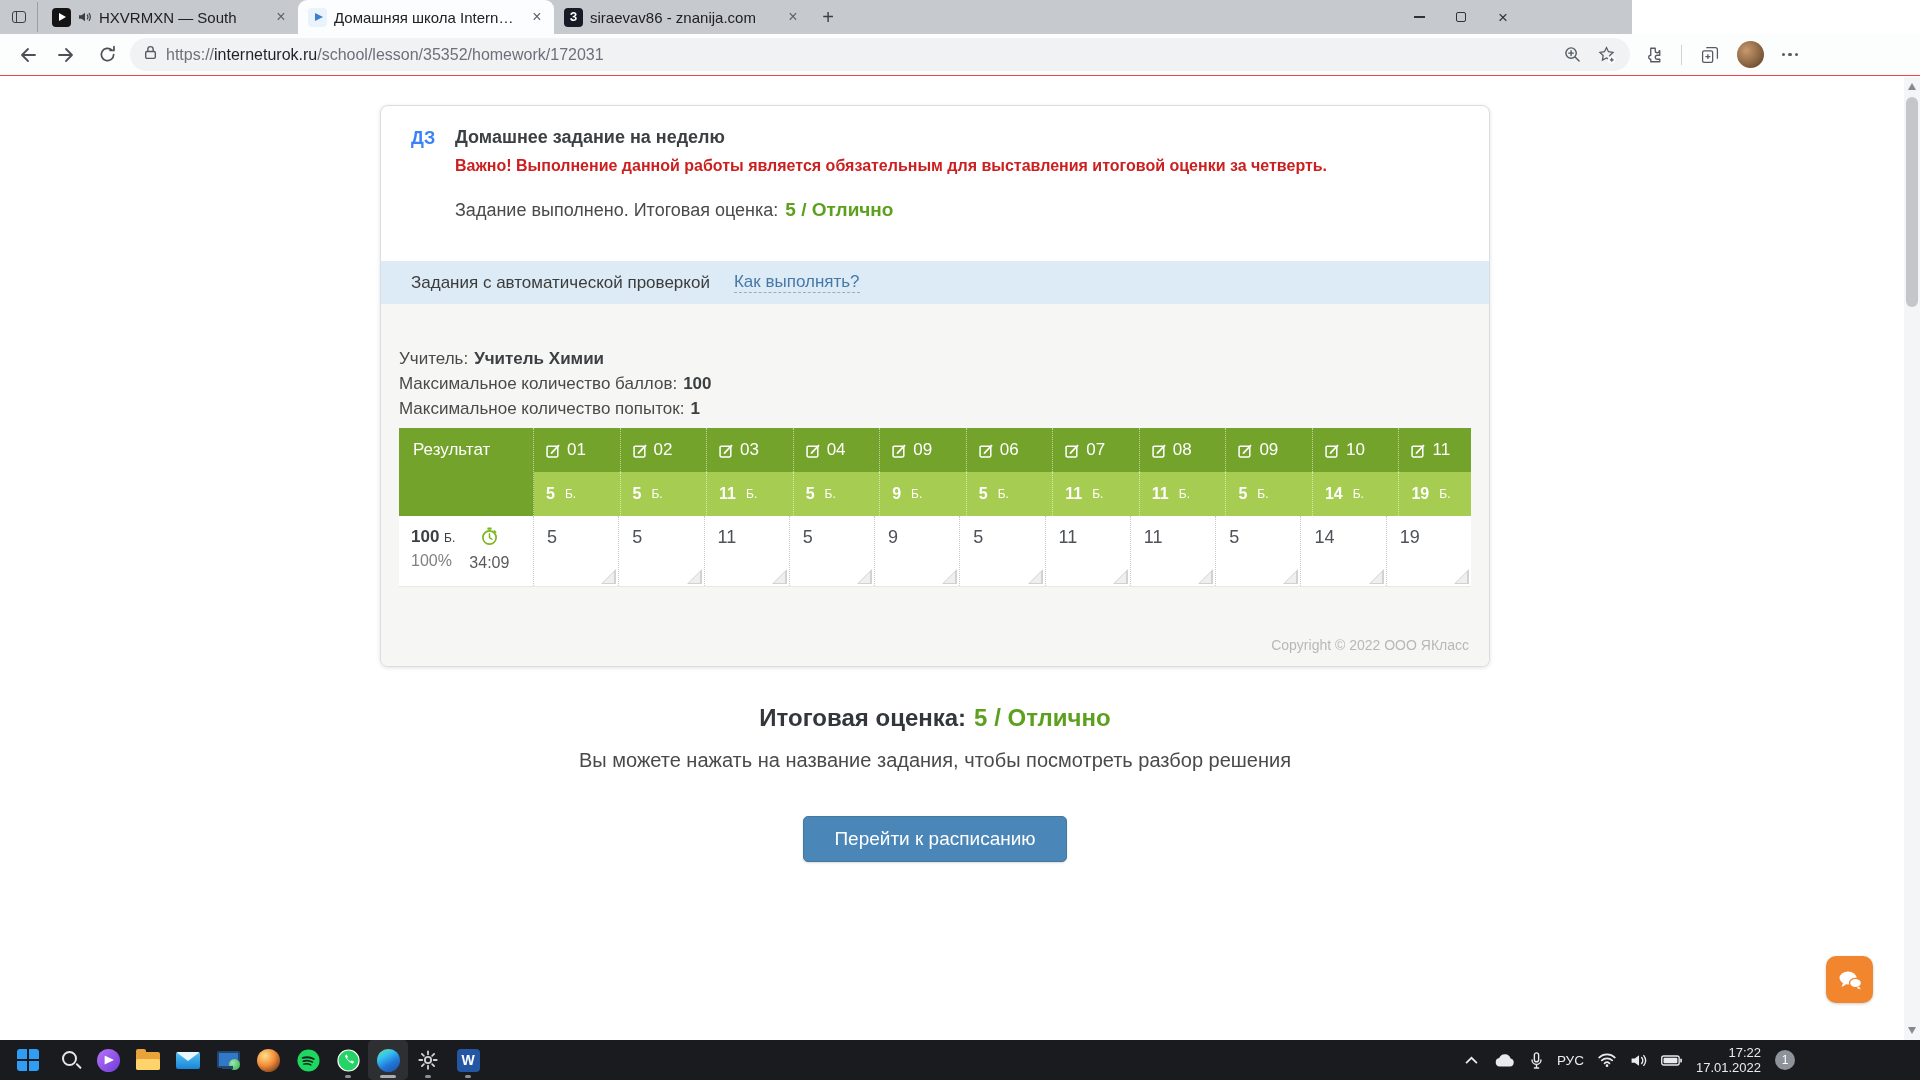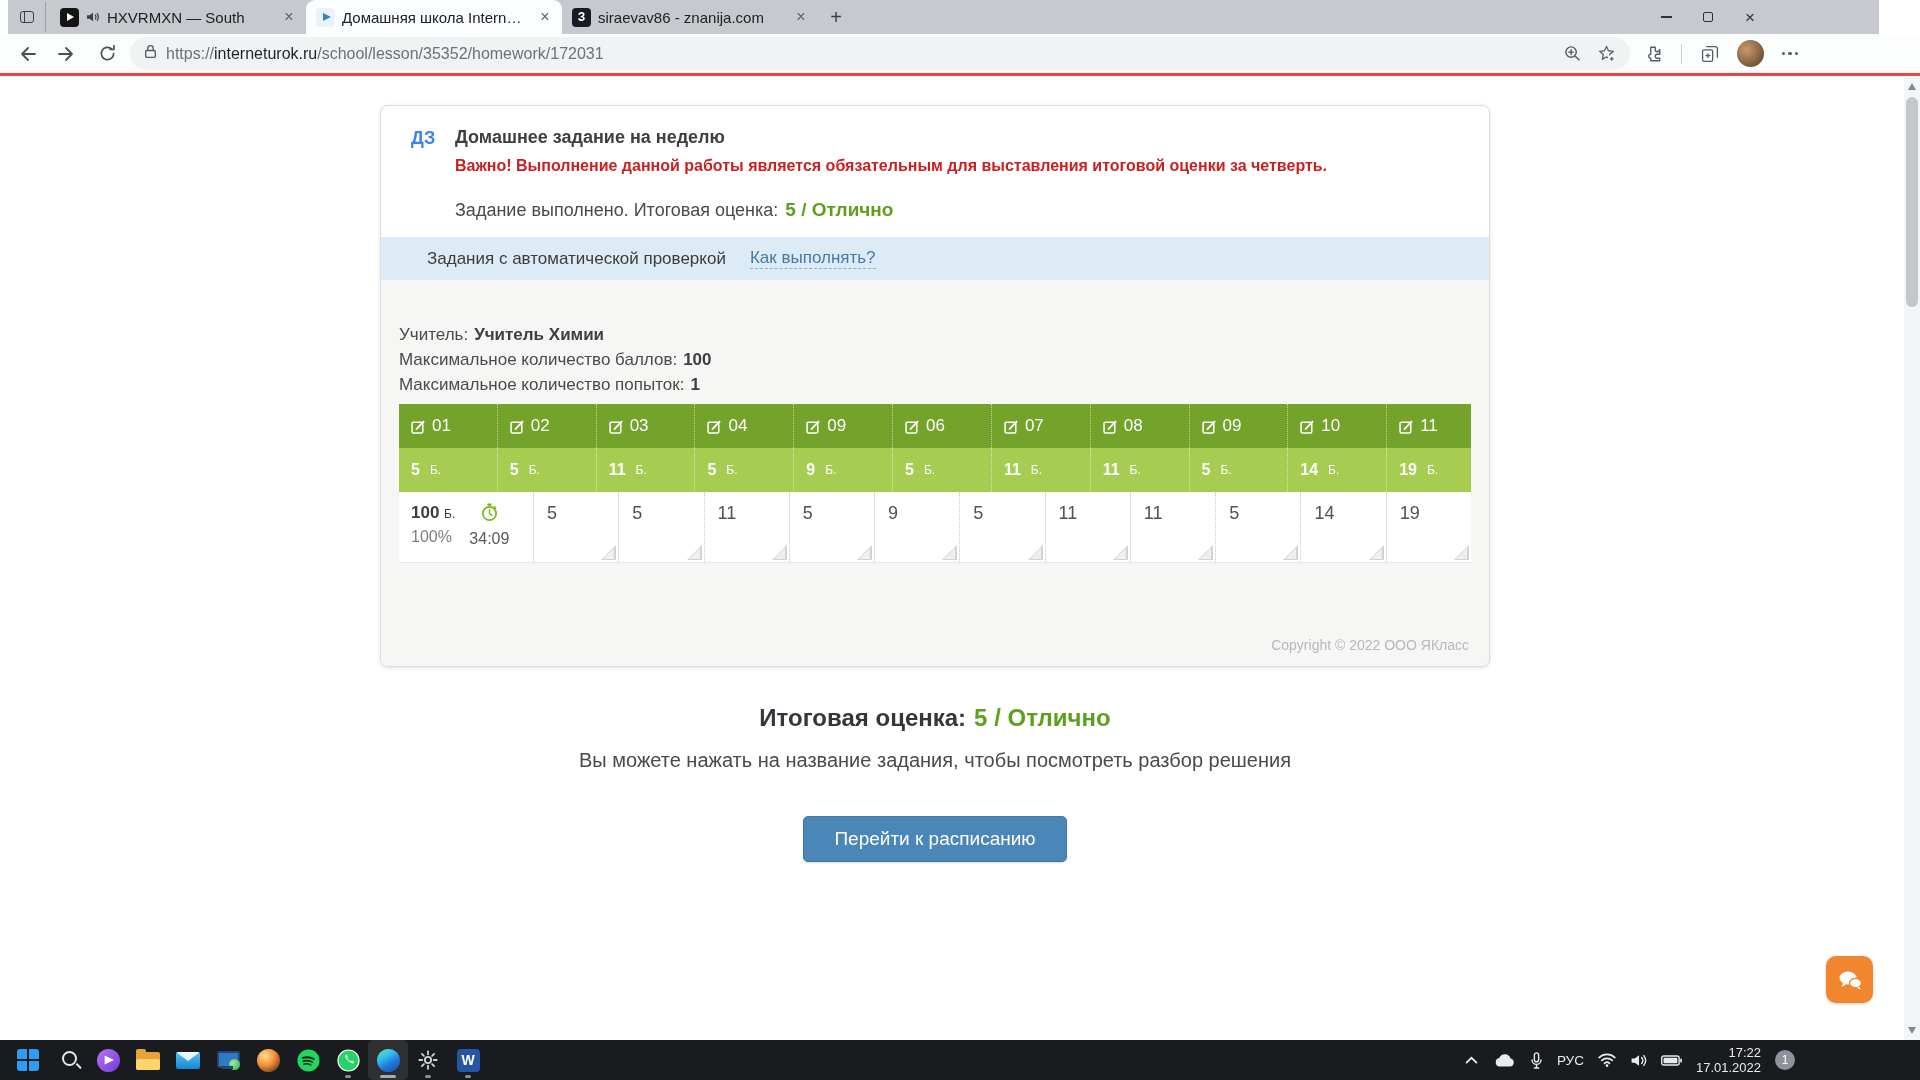--- a/index.html
+++ b/index.html
@@ -1,19 +1,19 @@
 <!DOCTYPE html>
 <html><head>
 <meta charset="utf-8">
 <style>
   * { margin:0; padding:0; box-sizing:border-box; }
   html,body { width:1920px; height:1080px; overflow:hidden; font-family:"Liberation Sans", sans-serif; background:#fff; }
 
   
-  .tabstrip { position:absolute; left:8px; top:0; width:1871px; height:34px; background:#c6c9cd; display:flex; align-items:flex-end; }
+  .tabstrip { position:absolute; left:0; top:0; width:1632px; height:34px; background:#c6c9cd; display:flex; align-items:flex-end; }
   .tab-actions { width:30px; height:30px; margin:0 4px 2px 8px; display:flex; align-items:center; justify-content:center; border-right:1px solid #9ba0a6; padding-right:8px; }
   .tab-actions .sq { width:14px; height:12px; border:1.6px solid #3c4043; border-radius:3px; position:relative; }
   .tab-actions .sq::before { content:""; position:absolute; left:3px; top:0; bottom:0; width:1.6px; background:#3c4043; }
   .tab { width:256px; height:34px; display:flex; align-items:center; gap:7px; padding:0 8px 0 10px; color:#202124; font-size:15px; position:relative; }
   .tab.active { background:#fcfdfe; border-radius:9px 9px 0 0; }
   .tab-title { flex:1; white-space:nowrap; overflow:hidden; text-overflow:ellipsis; }
   .tab-close { width:18px; height:18px; border-radius:4px; display:flex; align-items:center; justify-content:center; font-size:16px; color:#5f6368; }
   .fav-media { width:19px; height:19px; min-width:19px; background:#141414; border-radius:4px; position:relative; }
   .fav-media::after { content:""; position:absolute; left:7px; top:5px; border-left:7px solid #fff; border-top:4.5px solid transparent; border-bottom:4.5px solid transparent; }
   .fav-iu { width:19px; height:19px; min-width:19px; background:#eaf2fb; border-radius:4px; position:relative; }
@@ -21,21 +21,21 @@
   .fav-zn { width:19px; height:19px; min-width:19px; background:#171b26; border-radius:4px; color:#fff; font-size:12px; font-weight:bold; display:flex; align-items:center; justify-content:center; }
   .tab-audio { display:flex; align-items:center; }
   .newtab { width:28px; height:28px; margin:0 0 3px 4px; display:flex; align-items:center; justify-content:center; font-size:20px; color:#3c4043; border-radius:6px; }
   .win-controls { position:absolute; right:108px; top:0; height:34px; display:flex; }
   .win-btn { width:42px; height:34px; display:flex; align-items:center; justify-content:center; color:#2f3338; }
   .ic-min { width:11px; height:1.6px; background:#2f3338; display:block; }
   .ic-restore { width:10px; height:10px; border:1.4px solid #2f3338; border-radius:2px; position:relative; background:#c6c9cd; }
   .ic-restore::before { content:""; position:absolute; left:2px; top:-4px; width:10px; height:10px; border:1.4px solid #2f3338; border-radius:2px; z-index:-1; }
   .ic-x { font-size:17px; line-height:1; }
 
-  .toolbar { position:absolute; left:0; top:34px; width:1920px; height:42px; background:#fcfdfd; border-bottom:3px solid #ef4444; display:flex; align-items:center; padding:0 96px 0 10px; gap:6px; }
+  .toolbar { position:absolute; left:0; top:34px; width:1920px; height:42px; background:#fcfdfd; border-bottom:1px solid #ef4444; display:flex; align-items:center; padding:0 96px 0 10px; gap:6px; }
   .nav-btn { width:34px; height:34px; display:flex; align-items:center; justify-content:center; border-radius:6px; }
   .addressbar { flex:1; height:33px; background:#f0f2f4; border-radius:17px; display:flex; align-items:center; padding:0 10px 0 14px; gap:9px; max-width:1500px; }
   .url { flex:1; font-size:16px; color:#6b7178; white-space:nowrap; overflow:hidden; }
   .url .dom { color:#1f2226; }
   .pill-ic { width:26px; height:26px; display:flex; align-items:center; justify-content:center; border-radius:5px; }
   .tb-sep { width:1px; height:20px; background:#cfd3d7; margin:0 5px; }
   .avatar { width:27px; height:27px; border-radius:50%; background:radial-gradient(circle at 35% 35%, #c89a6b, #7a573a 70%, #54351f); }
   .more-dots { display:flex; gap:3px; }
   .more-dots i { width:3.5px; height:3.5px; border-radius:50%; background:#545b63; }
 
@@ -47,21 +47,21 @@
   .sb-down { bottom:6px; border-left:4.5px solid transparent; border-right:4.5px solid transparent; border-top:7px solid #85898e; }
   .sb-thumb { position:absolute; left:2px; top:20px; width:12px; height:210px; background:#c4c7ca; border-radius:6px; }
 
   .card { position:absolute; left:380px; top:28px; width:1110px; height:562px; background:#fff; border:1px solid #dadde1; border-radius:8px; box-shadow:0 1px 4px rgba(0,0,0,.12); display:flex; flex-direction:column; overflow:hidden; }
   .card-head { padding:21px 30px 16px 30px; display:flex; }
   .hw-badge { width:44px; font-size:18px; font-weight:bold; color:#3b82f6; padding-top:1px; }
   .hw-title { font-size:18px; font-weight:bold; color:#3d4043; }
   .hw-warning { margin-top:9px; font-size:16px; font-weight:bold; color:#cc2020; }
   .hw-status { margin-top:24px; font-size:18px; color:#4a4a4a; }
   .hw-grade { margin-left:7px; font-size:19px; font-weight:bold; color:#5da01e; }
-  .autocheck { background:#dcebf5; padding:11px 46px; display:flex; align-items:center; font-size:17px; color:#3c3c3c; }
+  .autocheck { background:#dcebf5; padding:11px 30px; display:flex; align-items:center; font-size:17px; color:#3c3c3c;margin-top:24px; }
   .howto { margin-left:24px; color:#4779a8; border-bottom:1px dashed #8fb0cb; }
   .card-gray { flex:1; background:#f6f7f5; padding:42px 18px 14px 18px; position:relative; }
   .teacher-block { font-size:17px; color:#4a4a4a; line-height:25px; }
   .teacher-block b { color:#3d4043; margin-left:6px; }
 
   .rtable { margin-top:7px; display:flex; flex-direction:column; }
   .thead { display:flex; }
   .th-result { width:135px; min-width:135px; background:#74a32b; color:#fff; font-size:17px; padding:12px 0 0 14px; border-right:1px dotted rgba(255,255,255,.55); }
   .th-cols { flex:1; display:flex; flex-direction:column; }
   .hrow { display:flex;gap:14px; }
@@ -259,20 +259,21 @@
 
     <div class="card-gray">
       <div class="teacher-block">
         <div><span>Учитель:</span><b>Учитель Химии</b></div>
         <div><span>Максимальное количество баллов:</span><b>100</b></div>
         <div><span>Максимальное количество попыток:</span><b>1</b></div>
       </div>
 
       <div class="rtable">
         <div class="thead">
+          <div class="th-result">Результат</div>
           <div class="th-cols">
             <div class="hrow hrow1">
 
                 <div class="hcell">
                   <span class="task-icon">
                     <svg width="15" height="15" viewBox="0 0 14 14">
                       <rect x="1" y="3" width="10" height="10" rx="1" stroke="#fff" stroke-width="1.4" fill="none"></rect>
                       <path d="M5 9.5L12.2 2" stroke="#fff" stroke-width="1.6"></path>
                       <path d="M4.2 10.2l2-.5-1.4-1.4z" fill="#fff"></path>
                     </svg>

